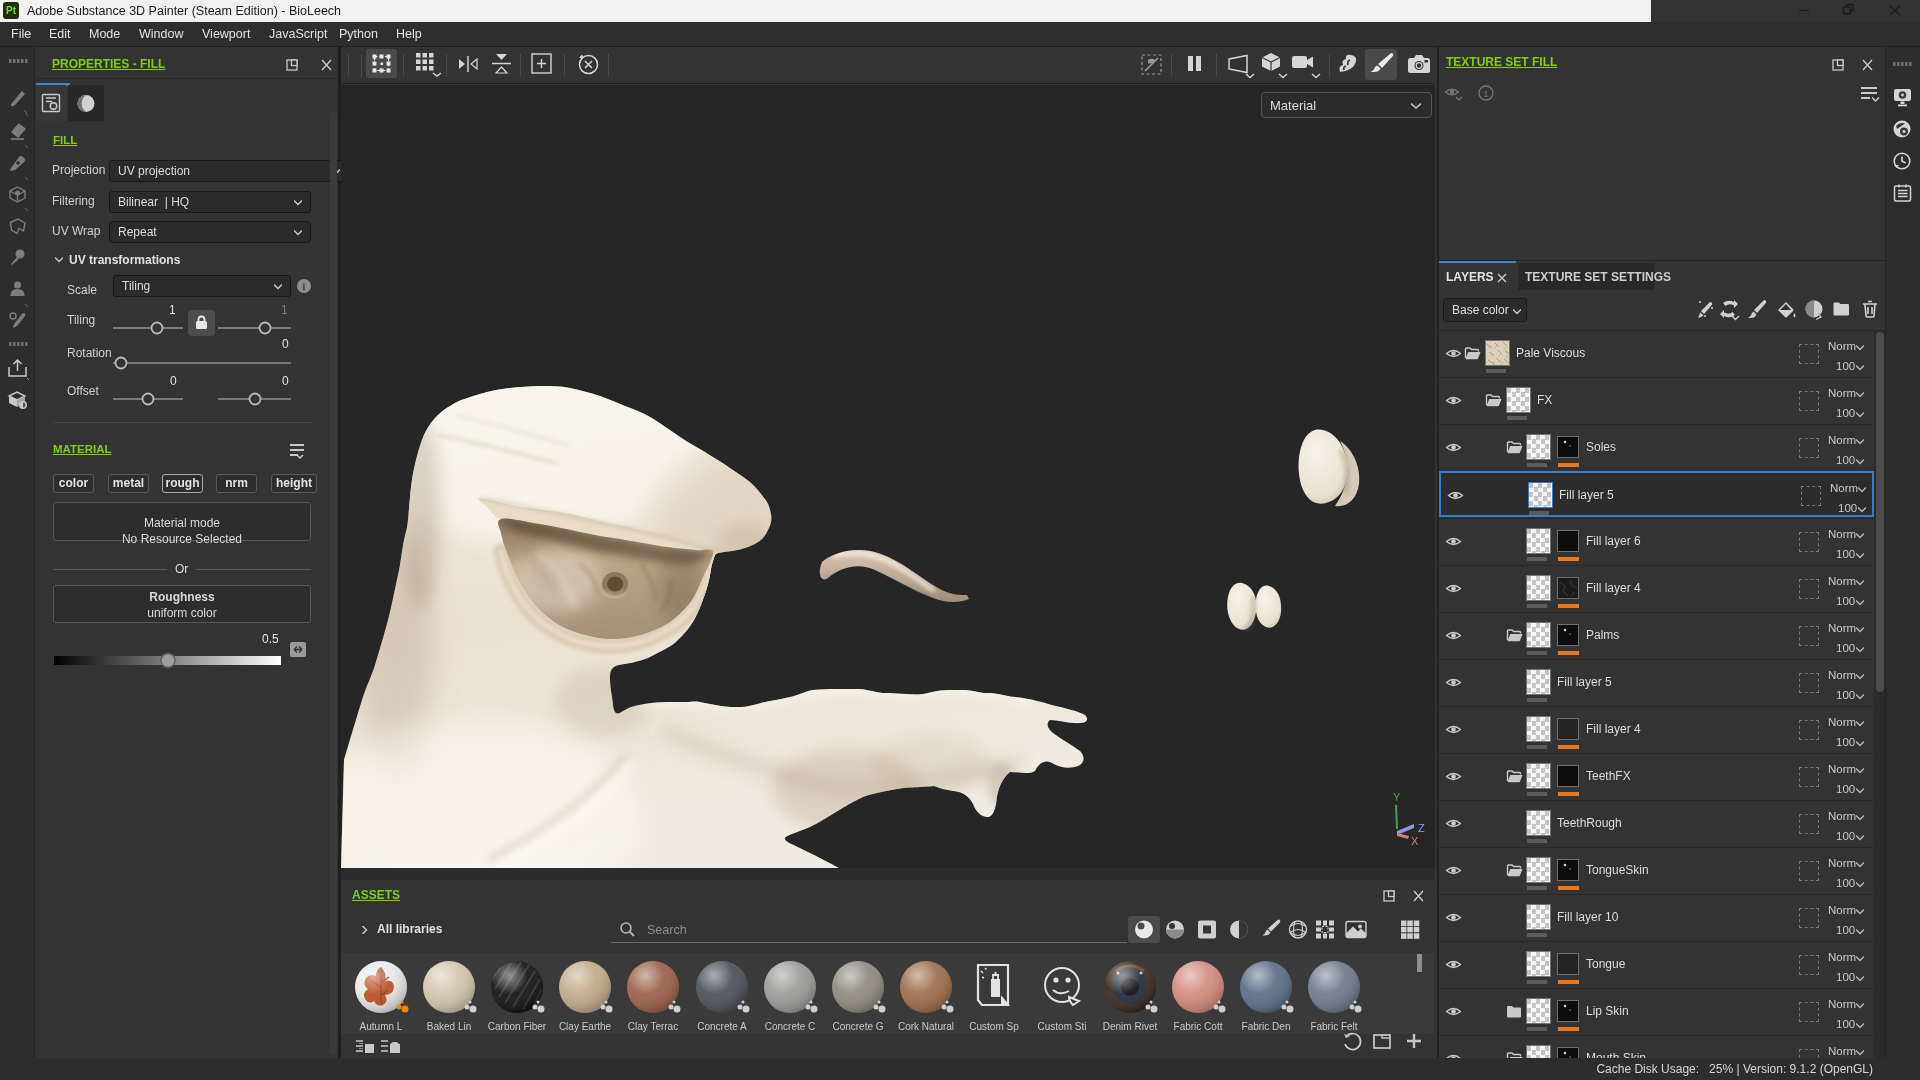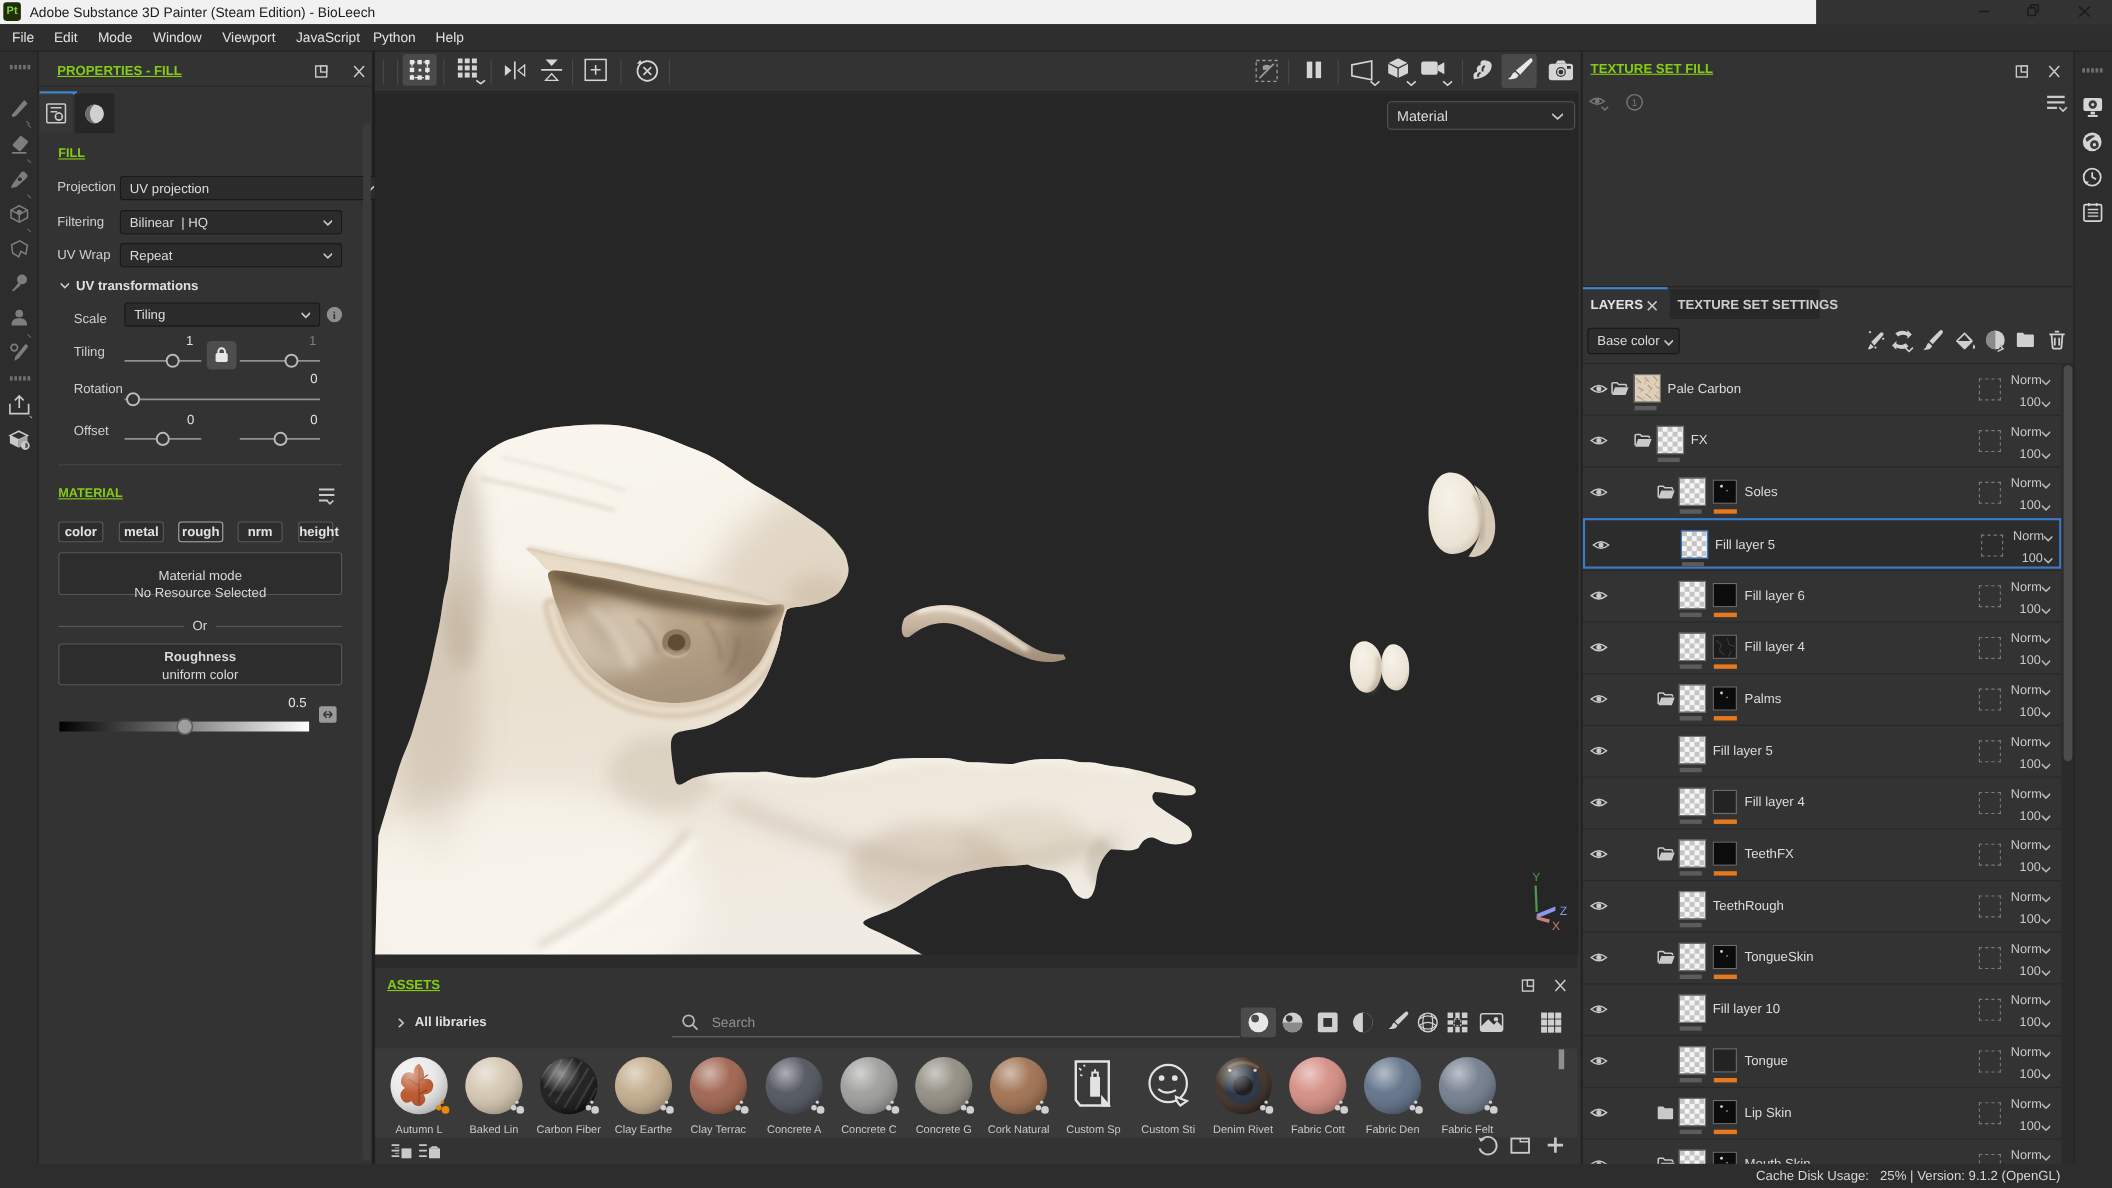--- a/index.html
+++ b/index.html
@@ -245,21 +245,21 @@
   <div style="position:absolute;left:17px;top:375px;width:258px;height:1px;background:#454545"></div>
   <div class="phead" style="position:absolute;left:17px;top:396px;font-size:11.5px;">MATERIAL</div>
   <svg style="position:absolute;left:252px;top:395px" width="18" height="18">
     <path d="M2 3 h14 M2 8 h14 M2 13 h8" stroke="#c9c9c9" stroke-width="2"></path>
     <path d="M12 12 L15 15 L18 12" fill="none" stroke="#c9c9c9" stroke-width="1.5" transform="translate(-3,1)"></path>
   </svg>
   <div class="matbtn" style="left:17px;top:427px;width:41px;">color</div>
   <div class="matbtn" style="left:72px;top:427px;width:41px;">metal</div>
   <div class="matbtn sel" style="left:126px;top:427px;width:41px;">rough</div>
   <div class="matbtn" style="left:180px;top:427px;width:41px;">nrm</div>
-  <div class="matbtn" style="left:235px;top:427px;width:32px;">height</div>
+  <div class="matbtn" style="left:235px;top:427px;width:46px;">height</div>
   <div class="bigbox" style="left:17px;top:455px;height:39px;">
     <div style="font-weight:normal;margin-top:13px">Material mode</div>
     <div style="margin-top:2px">No Resource Selected</div>
   </div>
   <div style="position:absolute;left:17px;top:522px;width:114px;height:1px;background:#5a5a5a"></div>
   <div class="lbl" style="left:139px;top:515px;color:#d9d9d9">Or</div>
   <div style="position:absolute;left:160px;top:522px;width:115px;height:1px;background:#5a5a5a"></div>
   <div class="bigbox" style="left:17px;top:538px;height:38px;">
     <div style="font-weight:bold;margin-top:4px">Roughness</div>
     <div style="margin-top:2px">uniform color</div>
@@ -786,21 +786,21 @@
       </svg>
 <svg class="ic" style="left:25px;top:15px" width="18" height="15">
         <path d="M1.5 12 L1.5 3 Q1.5 2 2.5 2 L6 2 L7.5 3.5 L13.5 3.5 Q14.5 3.5 14.5 4.5 L14.5 5.5" fill="none" stroke="#c9c9c9" stroke-width="1.4"></path>
         <path d="M1.7 12.6 L4.2 6 L16.5 6 L14 12.6 Q13.8 13.2 13.2 13.2 L2.3 13.2 Q1.6 13.2 1.7 12.6 Z" fill="#c9c9c9"></path>
       </svg>
 <div class="thumb" style="left:46px;"><svg width="25" height="26">
           <rect width="25" height="26" fill="#dccfbc"></rect>
           <path d="M1 3 L6 7 M9 2 L13 6 M17 1 L21 5 M3 11 L8 14 M12 9 L16 13 M19 10 L24 13 M2 19 L7 22 M10 17 L15 21 M18 18 L23 22 M5 25 L9 23 M14 24 L18 25" stroke="#ab8a68" stroke-width="1" fill="none" opacity="0.8"></path>
           <path d="M4 5 L2 8 M11 4 L9 8 M20 6 L18 9 M7 13 L5 16 M15 12 L13 16 M22 14 L20 17 M9 20 L7 23 M17 21 L15 24" stroke="#b99d7d" stroke-width="0.8" fill="none" opacity="0.7"></path>
         </svg></div>
-<span class="lname" style="left:77px">Pale Carbon</span>
+<span class="lname" style="left:77px">Pale Viscous</span>
 <div style="position:absolute;left:47px;top:38px;width:20px;height:4px;background:#5c5c5c"></div>
 <div class="dsq"></div>
 <span class="ntext" style="top:9px;left:389px">Norm</span>
       <svg class="chev" style="left:417px;top:13px;width:8px">
         <path d="M0 1.5 L4 5.5 L8 1.5" stroke="#b9b9b9" stroke-width="1.4" fill="none"></path>
       </svg>
 <span class="ntext" style="top:29px;left:397px">100</span>
       <svg class="chev" style="left:417px;top:33px;width:8px">
         <path d="M0 1.5 L4 5.5 L8 1.5" stroke="#b9b9b9" stroke-width="1.4" fill="none"></path>
       </svg>

